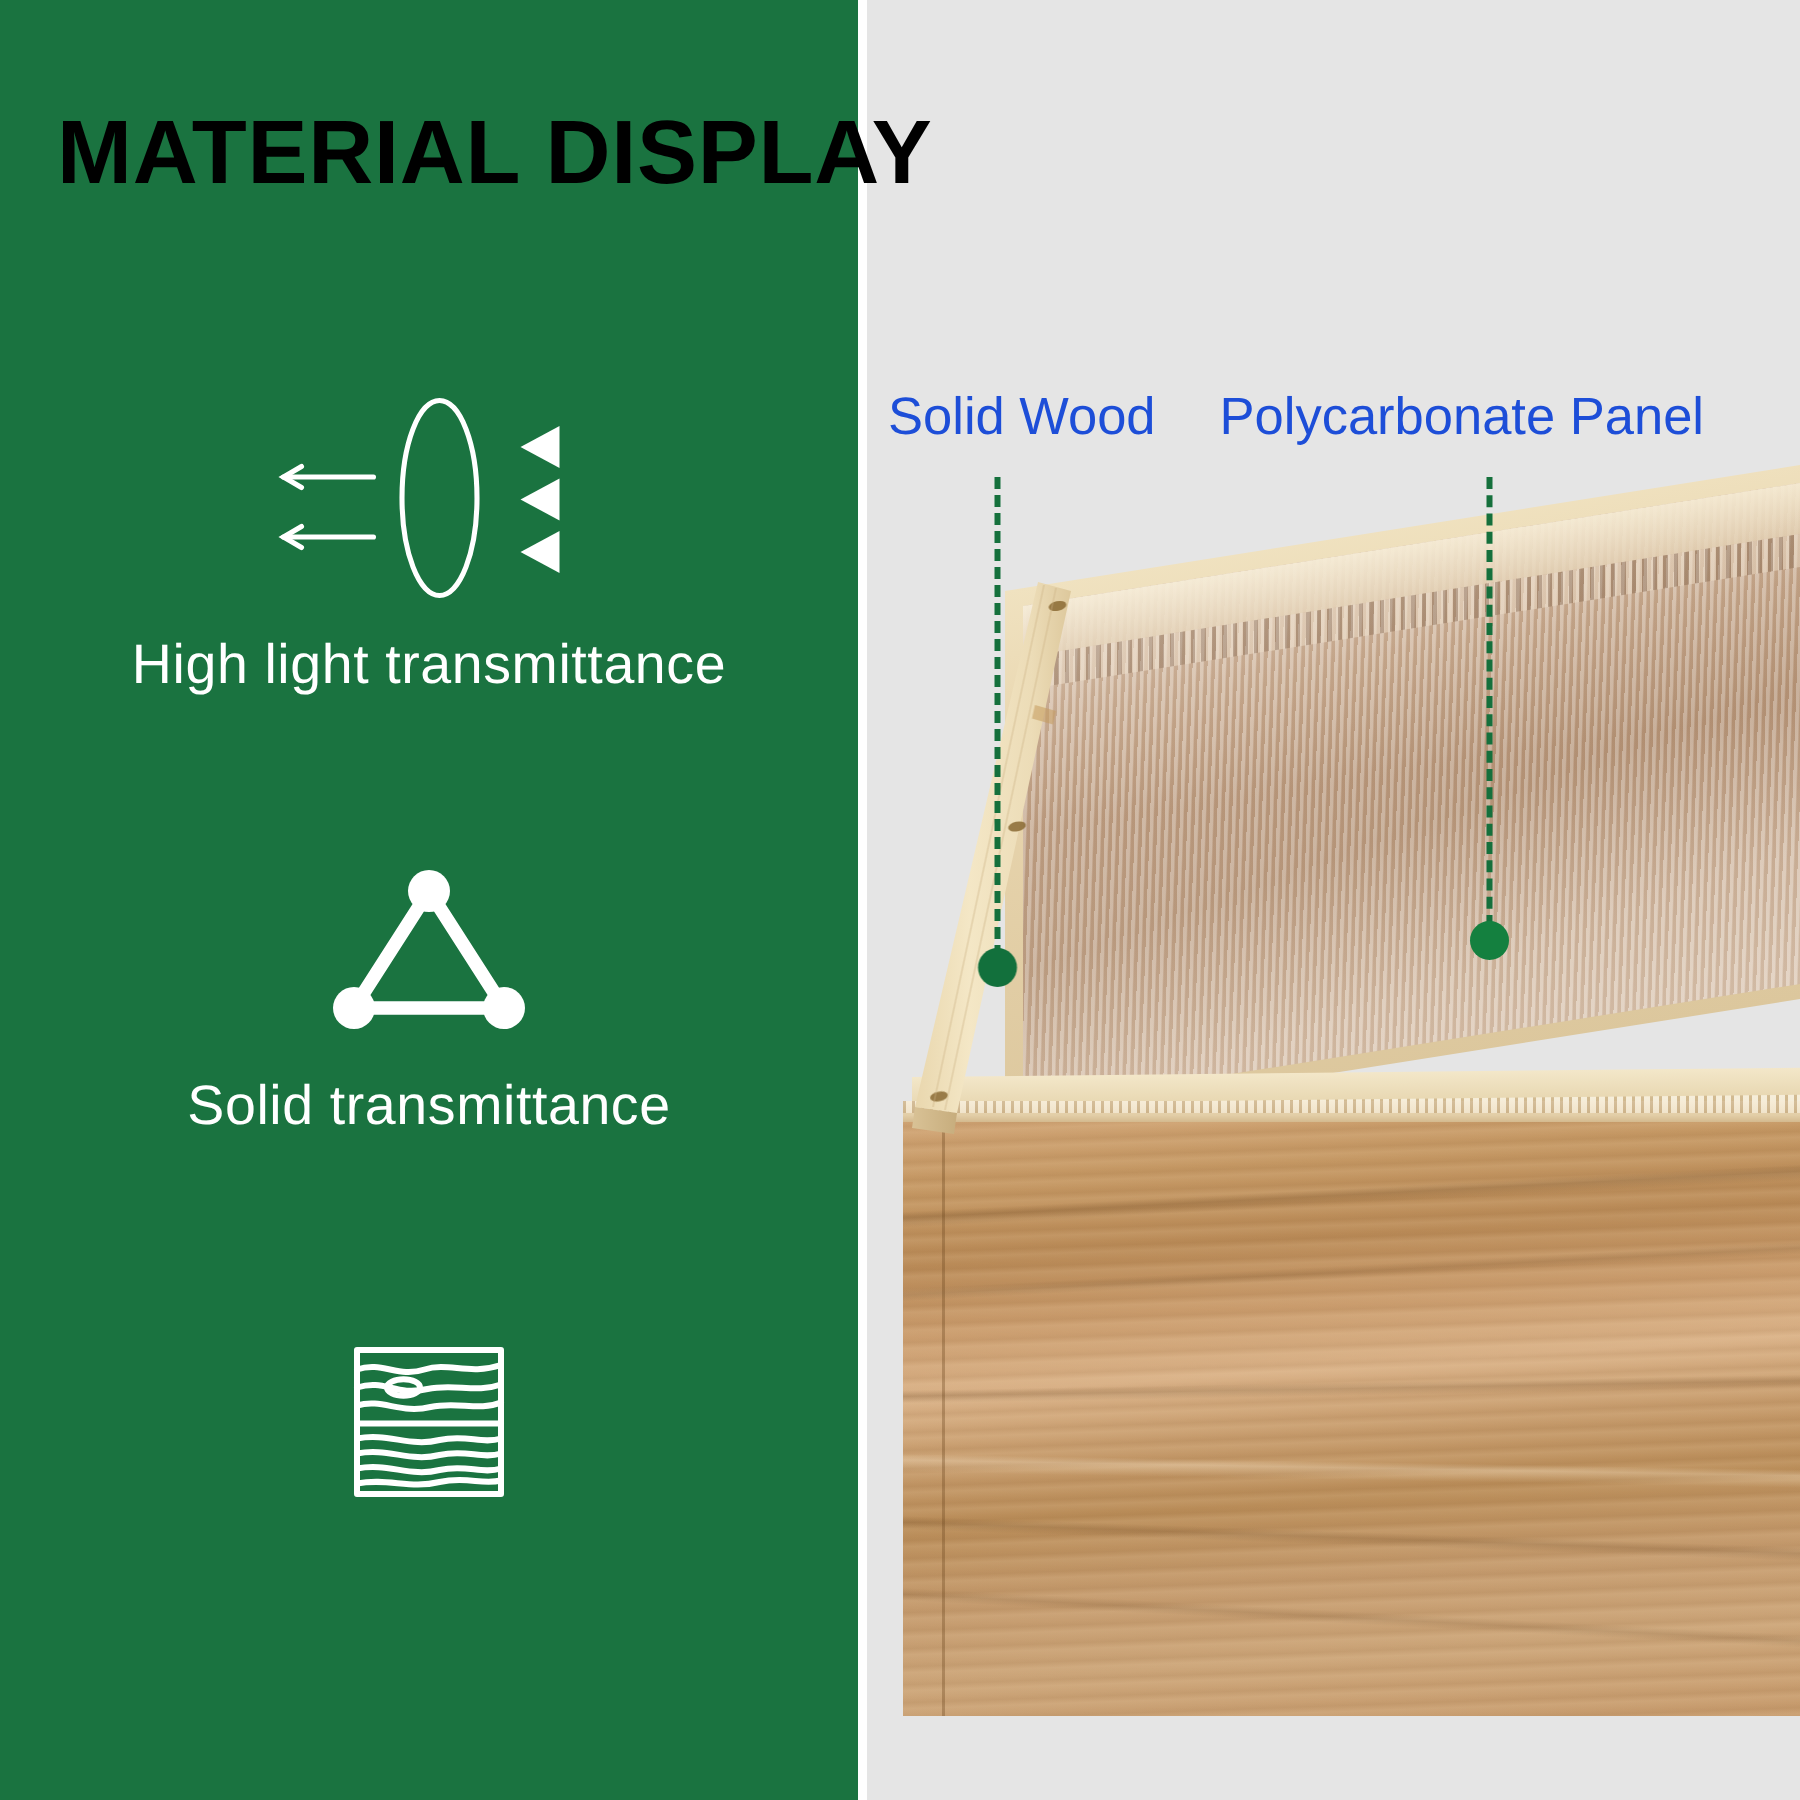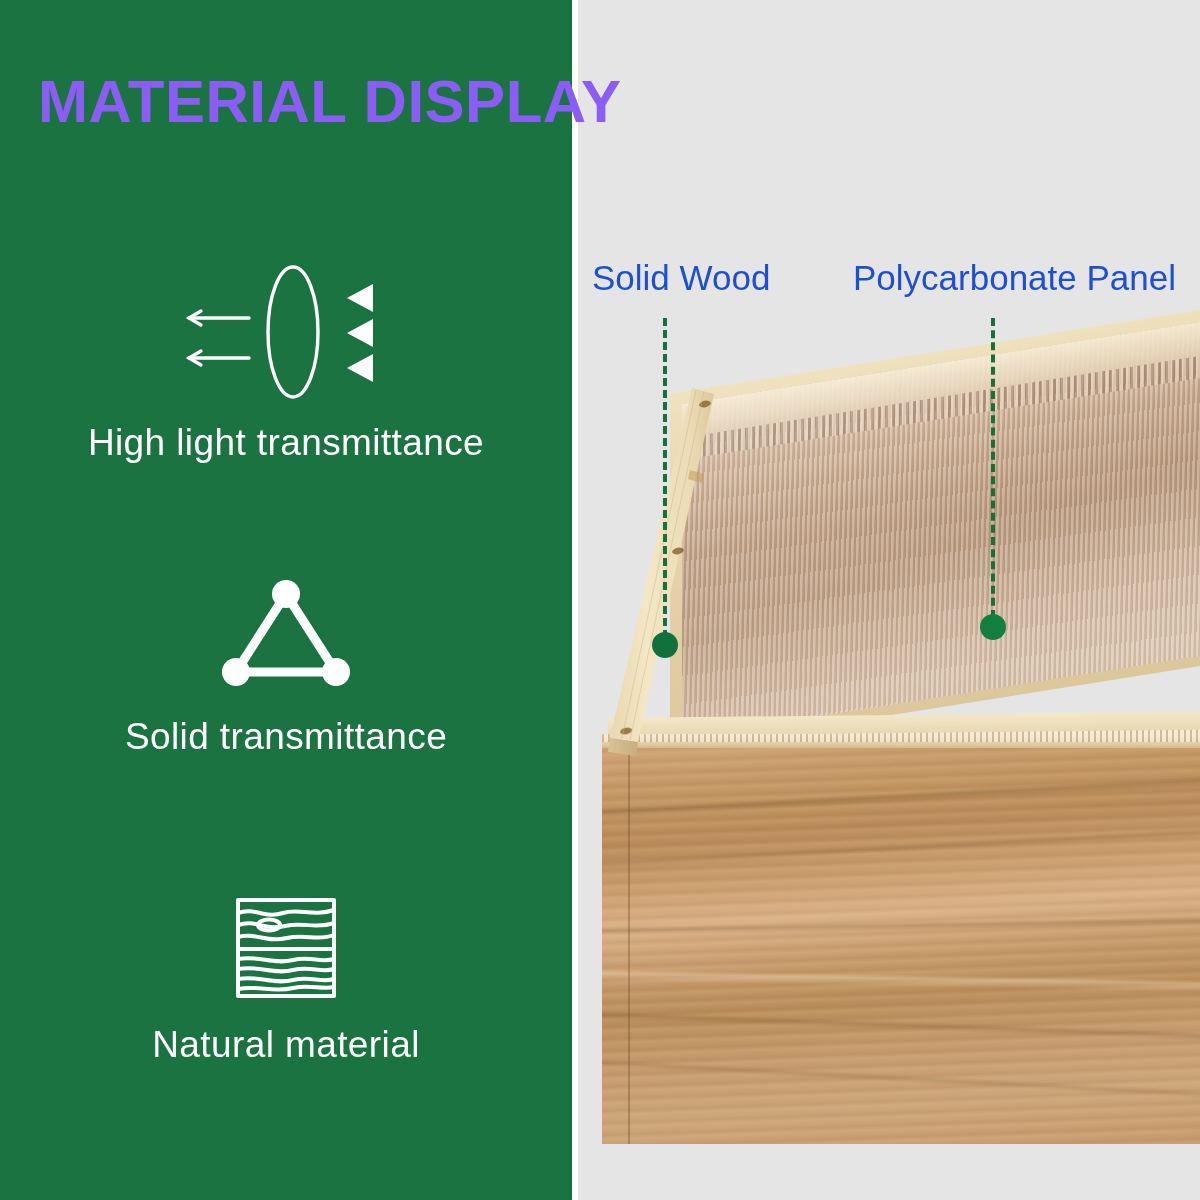--- a/index.html
+++ b/index.html
@@ -41,21 +41,21 @@
   }
 
   
   .title {
     position: absolute;
     left: 38px;
     top: 72px;
     font-size: 60px;
     font-weight: bold;
     letter-spacing: 0.5px;
-    color: #8b5cf6;
+    color: #000000;
     white-space: nowrap;
     z-index: 40;
     line-height: 1;
   }
 
   
   .feature {
     position: absolute;
     left: 0;
     width: 572px;
@@ -87,21 +87,21 @@
   
   .callout-label {
     position: absolute;
     color: #1d4ed8;
     font-size: 35px;
     font-weight: normal;
     white-space: nowrap;
     z-index: 35;
   }
   #callout-solid-wood { left: 592px; top: 258px; }
-  #callout-poly-panel { left: 853px; top: 258px; text-align: center; }
+  #callout-poly-panel { left: 813px; top: 258px; text-align: center; }
 
   .leader {
     position: absolute;
     z-index: 35;
     width: 0;
     border-left: 4px dashed #15703c;
   }
   #leader-solid-wood { left: 663px; top: 318px; height: 320px; }
   #leader-poly-panel { left: 991px; top: 318px; height: 300px; }
 
@@ -409,21 +409,20 @@
           <path d="M5,30 C24,24 30,36 52,31 C70,27 84,34 101,28"></path>
           <path d="M5,42 C22,37 34,48 54,43 C72,39 86,46 101,40"></path>
           <ellipse cx="36" cy="30" rx="11" ry="5.5"></ellipse>
           <path d="M5,64 C26,60 40,70 60,65 C78,61 88,68 101,64"></path>
           <path d="M5,74 C26,70 40,80 60,75 C78,71 88,78 101,74"></path>
           <path d="M5,84 C26,80 40,90 60,85 C78,81 88,88 101,84"></path>
           <path d="M5,94 C26,90 40,98 60,93 C78,89 88,95 101,92"></path>
         </g>
       </svg>
     </div>
-    <div class="feature-label">Natural material</div>
   </div>
 
   <div class="callout-label" id="callout-solid-wood">Solid Wood</div>
   <div class="leader" id="leader-solid-wood"></div>
   <div class="leader-dot" id="dot-solid-wood"></div>
 
   <div class="callout-label" id="callout-poly-panel">Polycarbonate Panel</div>
   <div class="leader" id="leader-poly-panel"></div>
   <div class="leader-dot" id="dot-poly-panel"></div>
 

